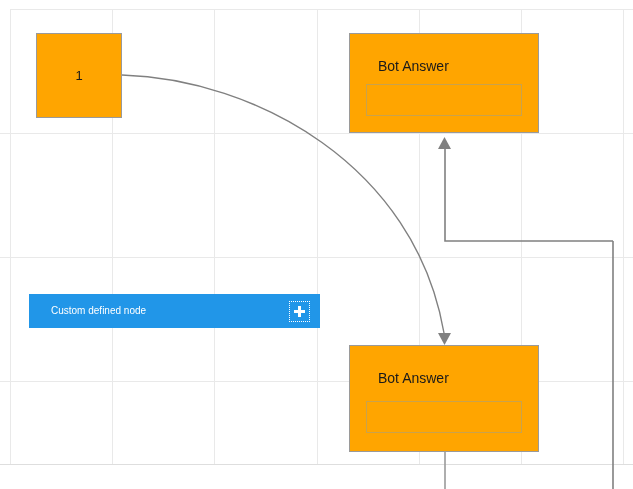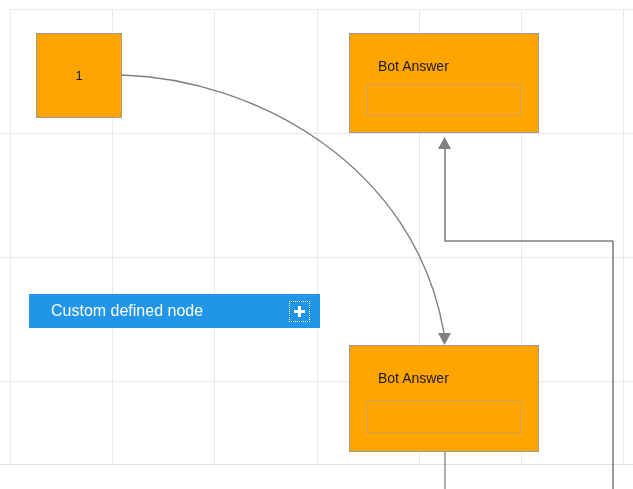--- a/index.html
+++ b/index.html
@@ -81,21 +81,21 @@
     width: 291px;
     height: 34px;
     background: #2196E8;
     display: flex;
     align-items: center;
     justify-content: space-between;
     padding: 0 10px 0 22px;
     box-sizing: border-box;
   }
   .custom-node-label {
-    font-size: 16px;
+    font-size: 10px;
     color: #ffffff;
     line-height: 1;
   }
   .plus-icon-box {
     width: 21px;
     height: 21px;
     box-sizing: border-box;
     border: 1px dotted #ffffff;
     position: relative;
     flex: 0 0 auto;

